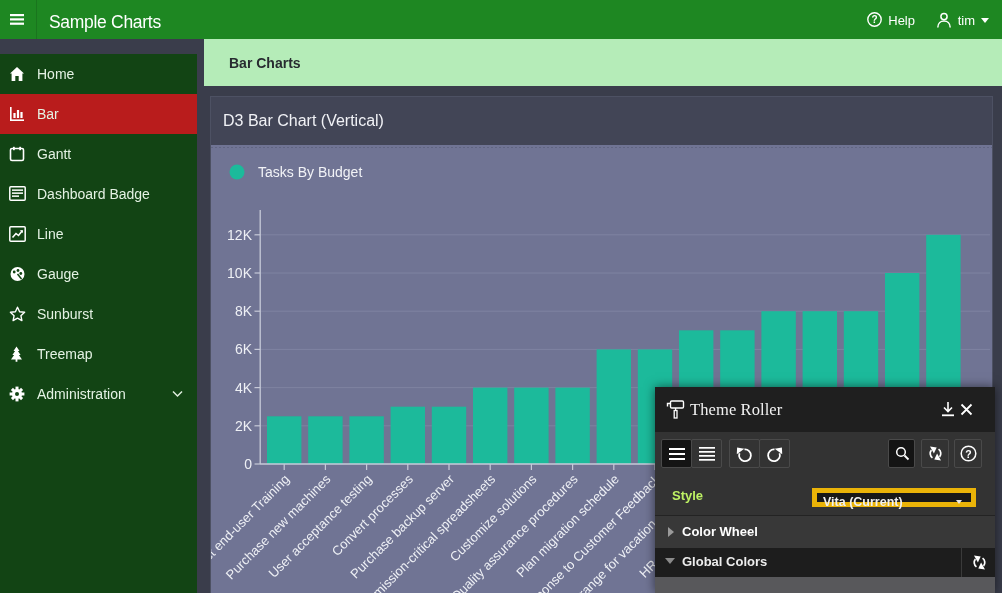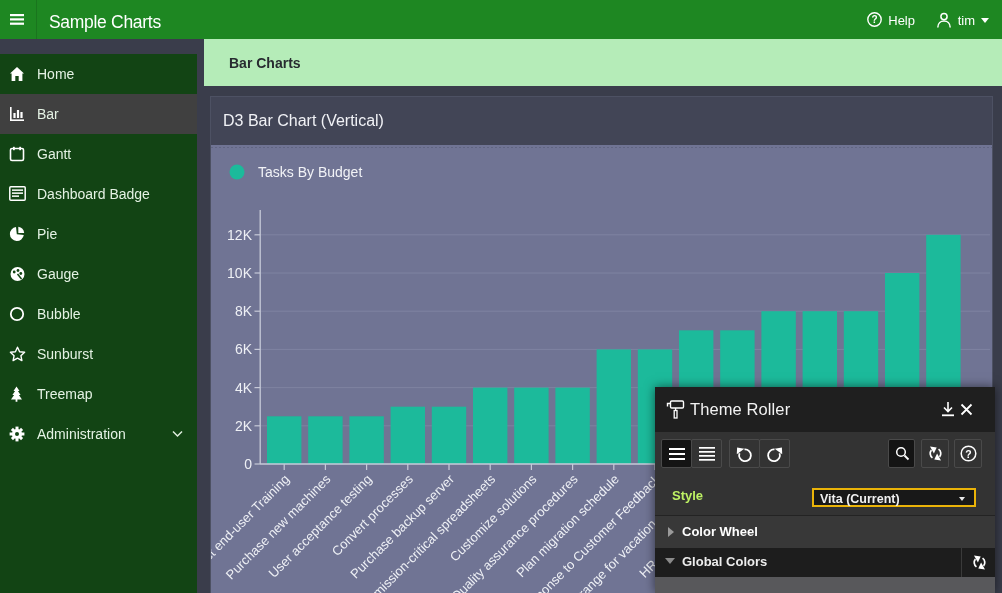--- a/index.html
+++ b/index.html
@@ -15,42 +15,42 @@
 .help-tx { position:absolute; right:87px; top:13px; font-weight:400;text-align:center;}
 .user-ic { position:absolute; right:50px; top:12px; }
 .user-tx { position:absolute; right:27px; top:13px; font-weight:400; }
 .caret { position:absolute; right:13px; top:18px; width:0; height:0; border-left:4.5px solid transparent; border-right:4.5px solid transparent; border-top:5px solid #fff; }
 
 
 .sidebar { position:absolute; left:0; top:54px; width:197px; height:554px; background:#124414; }
 .mi { position:relative; height:40px; color:#e4f2e4; font-size:14px; }
 .mi .lbl { position:absolute; left:37px; top:12px; }
 .mi svg.ic { position:absolute; left:9px; top:12px; }
-.mi.sel { background:#404040; }
+.mi.sel { background:#b91c1c; }
 .mi svg.chev { position:absolute; left:auto; right:14px; top:16px; }
 
 
 .crumbbar { position:absolute; left:204px; top:39px; width:805px; height:47px; background:#b5ecb8; }
 .crumbbar .t { position:absolute; left:25px; top:16px; font-size:14px; font-weight:700; color:#272b30; }
 
 
 .region { position:absolute; left:210px; top:96px; width:783px; height:497px; background:#707494; border:1px solid #4d5163; border-bottom:none; }
 .rhead { position:absolute; left:0; top:0; width:781px; height:48px; background:#424556; }
 .rhead .t { position:absolute; left:12px; top:15px; font-size:16px; color:#f1f2f6; }
 
 
 .panel { position:absolute; left:655px; top:387px; width:340px; height:206px; background:#333333; box-shadow:0 0 10px rgba(0,0,0,0.55); font-size:13px; }
-.p-head { position:absolute; left:0; top:0; width:340px; height:45px; background:#1f1f1f; }
+.p-head { position:absolute; left:0; top:0; width:340px; height:45px; background:#1f1f1f;font-family:Liberation Serif, serif; }
 .p-head .t { position:absolute; left:35px; top:13px; font-size:16.5px; color:#f2f2f2; letter-spacing:0.1px; }
 .p-tools { position:absolute; left:0; top:45px; width:340px; height:45px; }
 .pbtn { position:absolute; top:7px; height:29px; border:1px solid #4a4a4a; border-radius:2px; background:#333; }
 .pbtn.dark { background:#141414; }
 .p-style { position:absolute; left:0; top:90px; width:340px; height:38px; }
 .p-style .lb { position:absolute; left:17px; top:11px; font-weight:700; color:#bef264; font-size:13px; }
-.selbox { position:absolute; left:157px; top:11px; width:164px; height:19px; background:#181818; border:2px solid #eab308; color:#f0f0f0; font-weight:700; font-size:12.5px; }
+.selbox { position:absolute; left:157px; top:11px; width:164px; height:19px; background:#181818; border:5px solid #eab308; color:#f0f0f0; font-weight:700; font-size:12.5px; }
 .selbox .tx { position:absolute; left:6px; top:2px; }
 .selbox .ar { position:absolute; right:9px; top:7px; width:0; height:0; border-left:3.5px solid transparent; border-right:3.5px solid transparent; border-top:4.5px solid #e8e8e8; }
 .p-cw { position:absolute; left:0; top:128px; width:340px; height:33px; border-top:1px solid #232323; background:#383838; }
 .p-cw .t { position:absolute; left:27px; top:8px; font-weight:700; color:#ffffff; }
 .tri-r { position:absolute; left:13px; top:11px; width:0; height:0; border-top:5px solid transparent; border-bottom:5px solid transparent; border-left:6px solid #9a9a9a; }
 .p-gc { position:absolute; left:0; top:161px; width:340px; height:29px; background:#1d1d1d; }
 .p-gc .t { position:absolute; left:27px; top:6px; font-weight:700; color:#ededed; }
 .tri-d { position:absolute; left:10px; top:10px; width:0; height:0; border-left:5px solid transparent; border-right:5px solid transparent; border-top:6px solid #8a8a8a; }
 .p-gc .vd { position:absolute; right:33px; top:0; width:1px; height:29px; background:#3a3a3a; }
 .p-bottom { position:absolute; left:0; top:190px; width:340px; height:16px; background:#58585b; }
@@ -112,41 +112,36 @@
   <div class="mi">
       <svg class="ic" width="17" height="15" viewBox="0 0 17 15">
         <rect x="0.8" y="0.8" width="15.4" height="13.4" rx="1" fill="none" stroke="#fff" stroke-width="1.5"></rect>
         <rect x="3" y="3.4" width="11" height="1.5" fill="#fff"></rect>
         <rect x="3" y="6.4" width="11" height="1.5" fill="#fff"></rect>
         <rect x="3" y="9.4" width="7" height="1.5" fill="#fff"></rect>
       </svg>
       <span class="lbl">Dashboard Badge</span>
     </div>
   <div class="mi">
-      <svg class="ic" width="16" height="16" viewBox="0 0 16 16">
-        <path d="M7 1 A7 7 0 1 0 14.8 9 L7.8 8.2 Z" fill="#fff"></path>
-        <path d="M9.3 0.8 A7 7 0 0 1 15.2 6.9 L9.3 6.9 Z" fill="#fff"></path>
-      </svg>
-      <span class="lbl">Pie</span>
+      <svg class="ic" width="17" height="16" viewBox="0 0 17 16">
+        <rect x="0.8" y="0.8" width="15.4" height="14.4" rx="1" fill="none" stroke="#fff" stroke-width="1.5"></rect>
+        <path d="M3.5 11.5 L7 7.5 L9.5 9.5 L13.5 4.5" fill="none" stroke="#fff" stroke-width="1.6"></path>
+        <path d="M13.8 4.2 L13.8 7.2 L10.8 4.2 Z" fill="#fff"></path>
+      </svg>
+      <span class="lbl">Line</span>
     </div>
   <div class="mi">
       <svg class="ic" width="17" height="16" viewBox="0 0 17 16">
         <circle cx="8.5" cy="8" r="7" fill="#fff"></circle>
         <circle cx="5.2" cy="6" r="1.4" fill="#124414"></circle>
         <circle cx="9" cy="4.5" r="1.4" fill="#124414"></circle>
         <circle cx="11.8" cy="7.5" r="1.4" fill="#124414"></circle>
         <path d="M8.5 8 L12.5 13" stroke="#124414" stroke-width="1.5"></path>
       </svg>
       <span class="lbl">Gauge</span>
-    </div>
-  <div class="mi">
-      <svg class="ic" width="16" height="16" viewBox="0 0 16 16">
-        <circle cx="8" cy="8" r="6.2" fill="none" stroke="#fff" stroke-width="1.8"></circle>
-      </svg>
-      <span class="lbl">Bubble</span>
     </div>
   <div class="mi">
       <svg class="ic" width="17" height="16" viewBox="0 0 17 16">
         <path d="M8.5 1.2 L10.6 5.7 L15.6 6.3 L11.9 9.7 L12.9 14.6 L8.5 12.2 L4.1 14.6 L5.1 9.7 L1.4 6.3 L6.4 5.7 Z" fill="none" stroke="#fff" stroke-width="1.4" stroke-linejoin="round"></path>
       </svg>
       <span class="lbl">Sunburst</span>
     </div>
   <div class="mi">
       <svg class="ic" width="15" height="16" viewBox="0 0 15 16" fill="#fff">
         <path d="M7.5 0.5 L10.5 5 L8.9 5 L11.6 9 L9.9 9 L13 13.5 L8.4 13.5 L8.4 15.8 L6.6 15.8 L6.6 13.5 L2 13.5 L5.1 9 L3.4 9 L6.1 5 L4.5 5 Z"></path>

